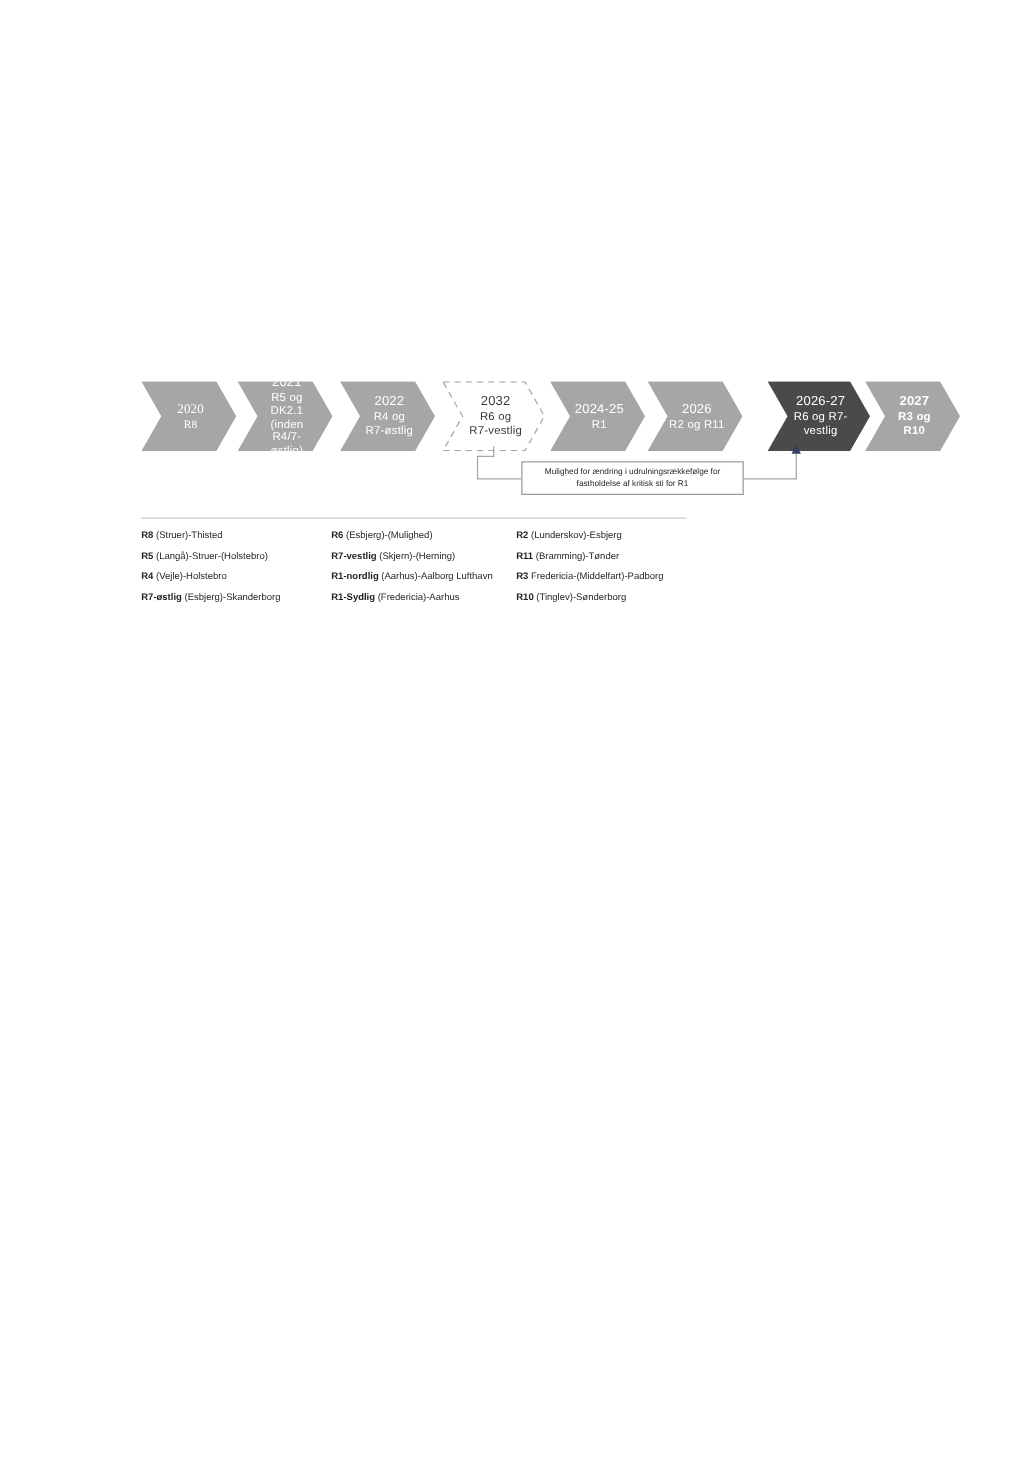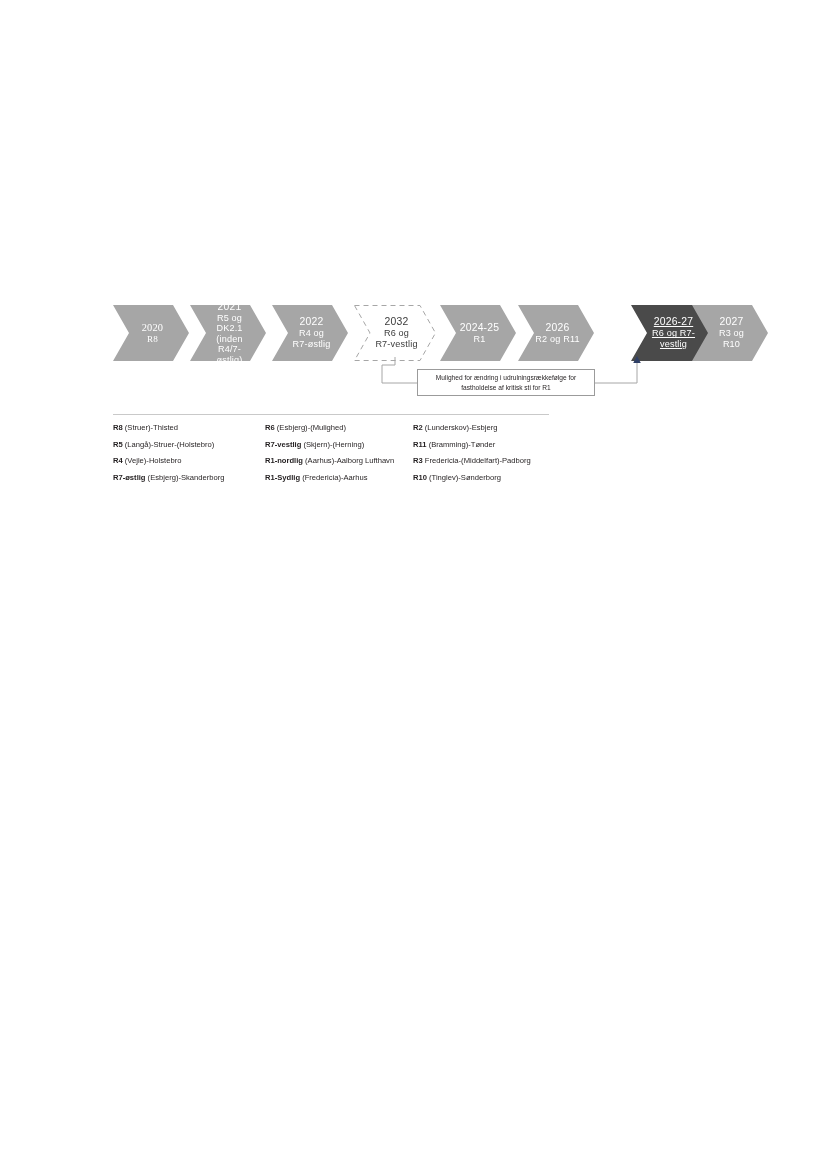--- a/index.html
+++ b/index.html
@@ -180,25 +180,25 @@
         </svg>
         <div class="chev-label"><span class="yr">2032</span><span class="det">R6 og
 R7-vestlig</span></div>
       </div>
       <div class="chevron light" style="left: 440px; width: 76px;">
         <div class="chev-label"><span class="yr">2024-25</span><span class="det">R1</span></div>
       </div>
       <div class="chevron light" style="left: 518px; width: 76px;">
         <div class="chev-label"><span class="yr">2026</span><span class="det">R2 og R11</span></div>
       </div>
-      <div class="chevron dark" style="left: 631px; width: 82px; text-decoration: underline;">
+      <div class="chevron dark" style="left: 614px; width: 82px;">
         <div class="chev-label"><span class="yr">2026-27</span><span class="det">R6 og R7-
 vestlig</span></div>
       </div>
-      <div class="chevron light" style="left: 692px; width: 76px;">
+      <div class="chevron light" style="left: 692px; width: 76px; font-weight: bold;">
         <div class="chev-label"><span class="yr">2027</span><span class="det">R3 og R10</span></div>
       </div>
     </div>
 
   <div id="callout-wrap">
     <svg viewBox="0 0 827 55" xmlns="http://www.w3.org/2000/svg">
 
       <polyline points="395,2 395,10 382,10 382,28 417,28" fill="none" stroke="#a6a6a6" stroke-width="1"></polyline>
 
       <polyline points="595,28 637,28 637,7" fill="none" stroke="#a6a6a6" stroke-width="1"></polyline>

